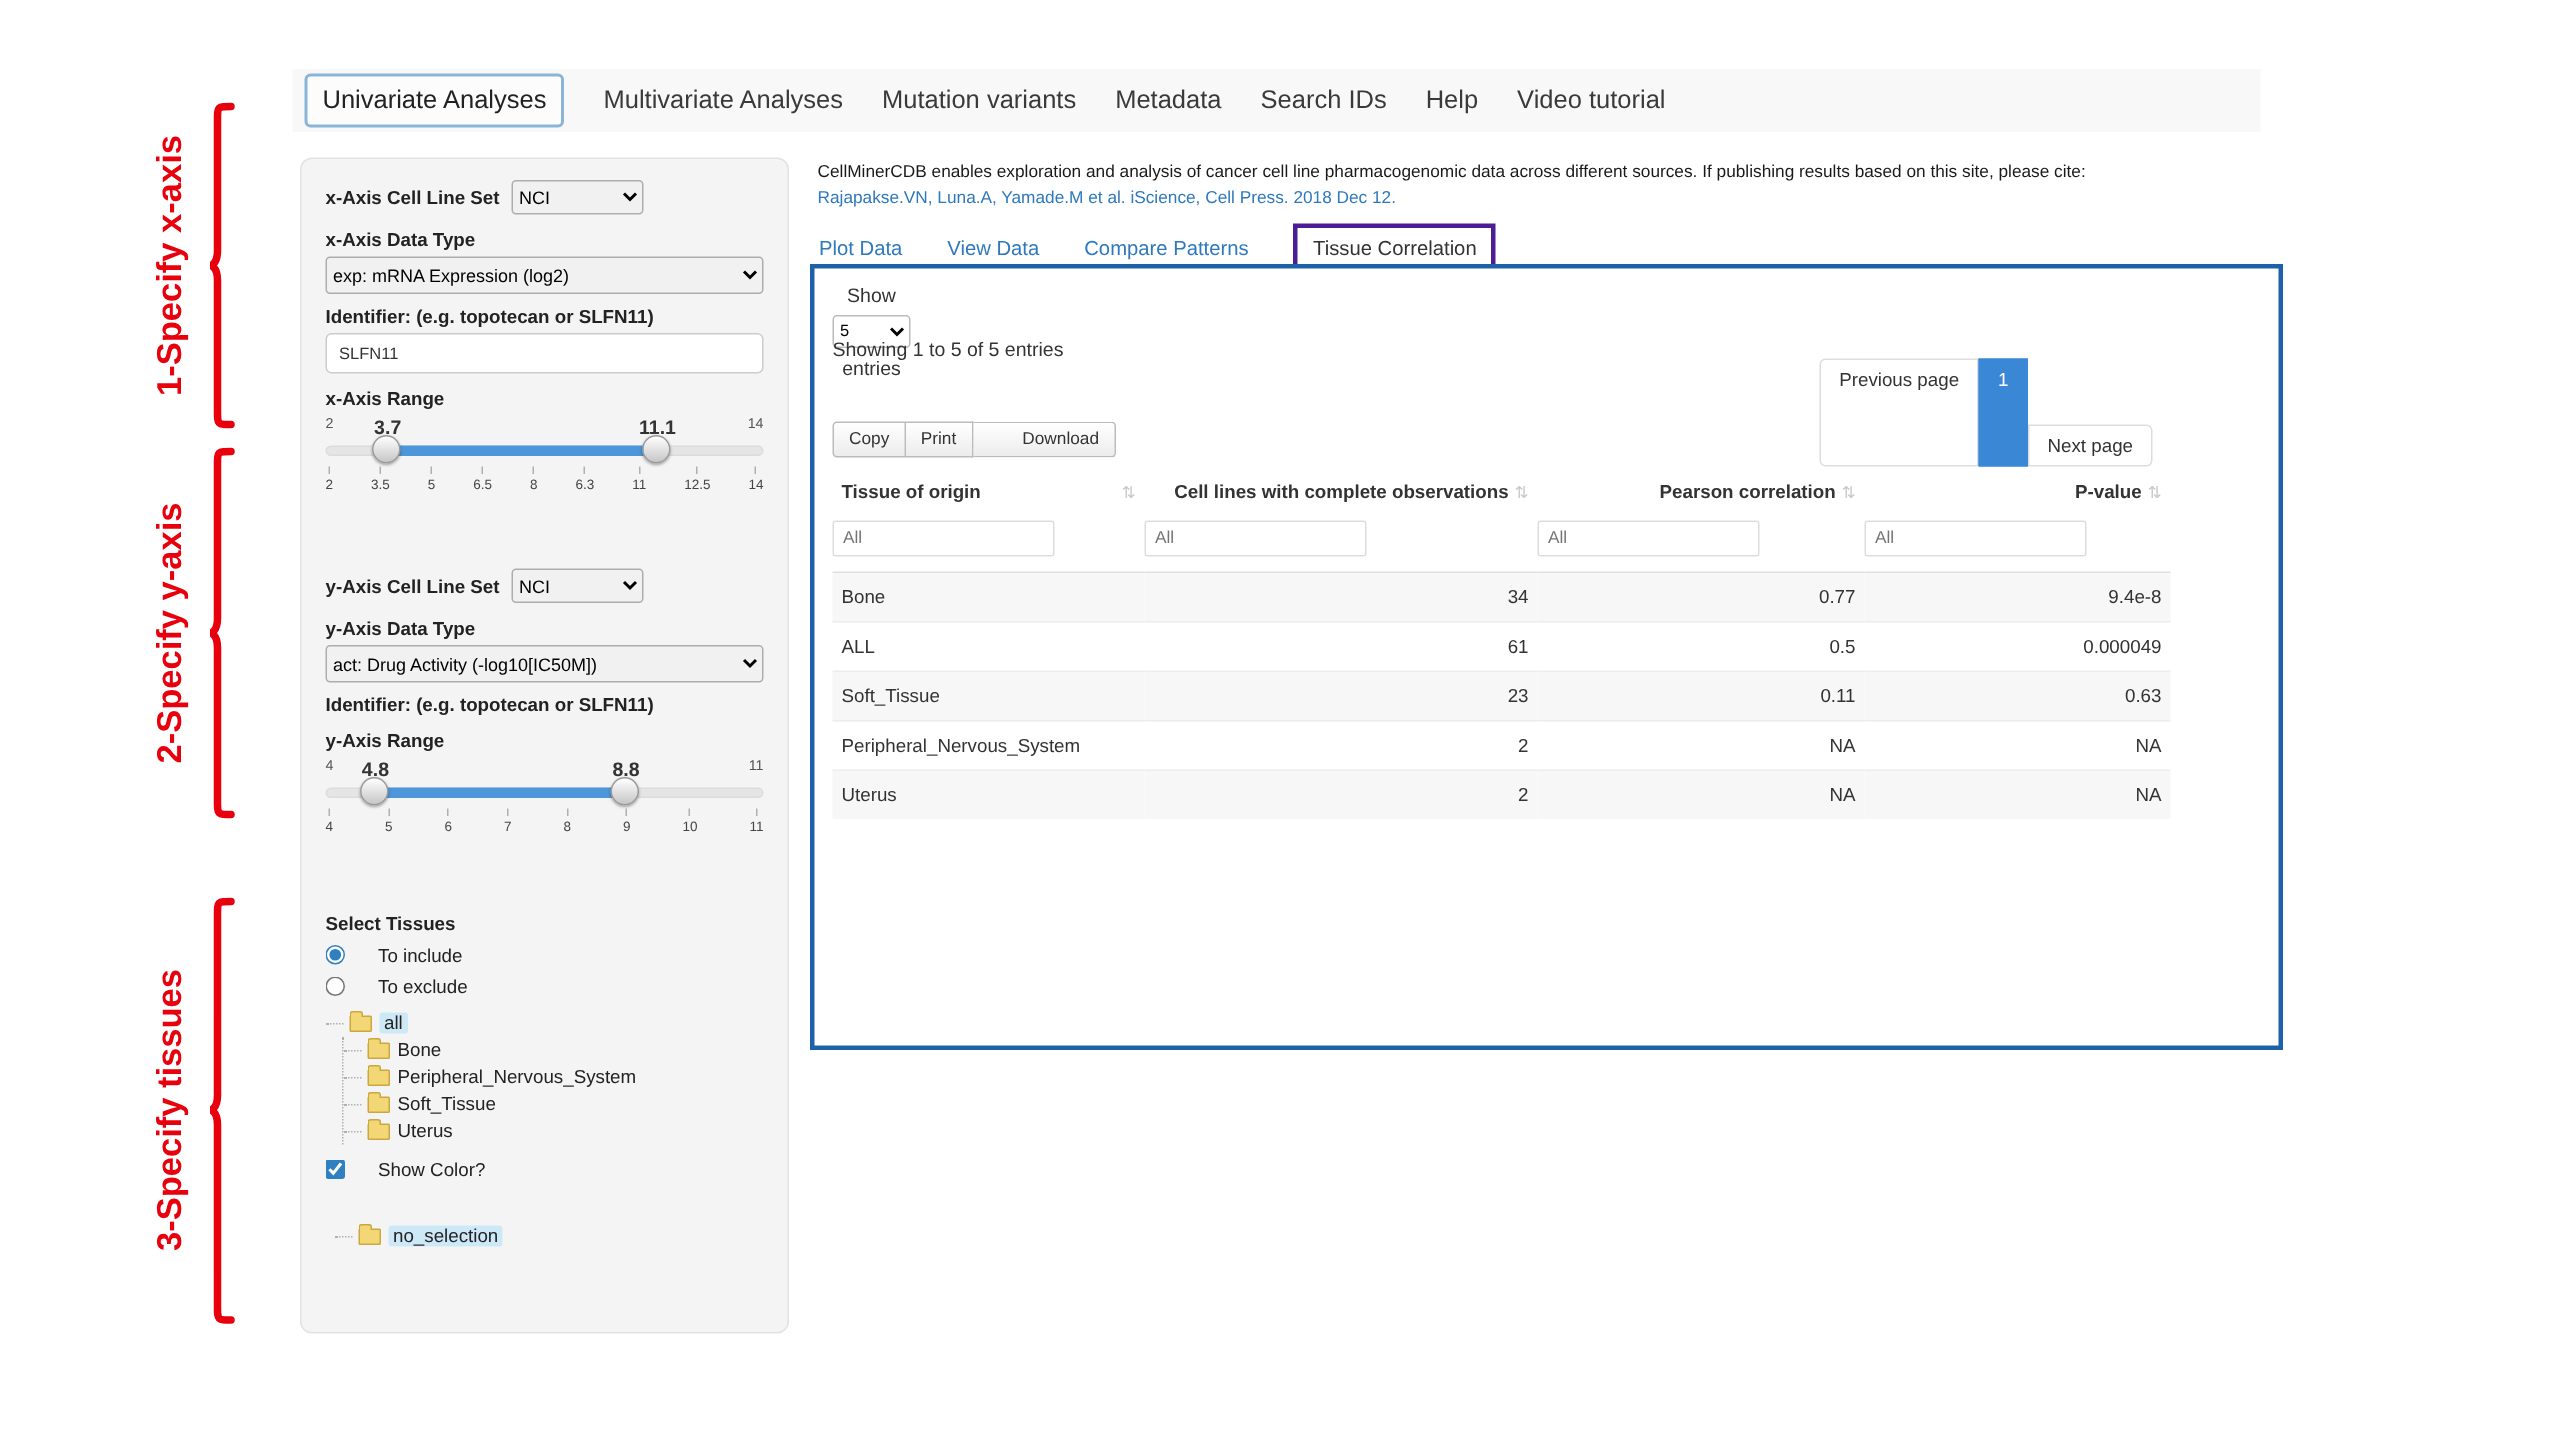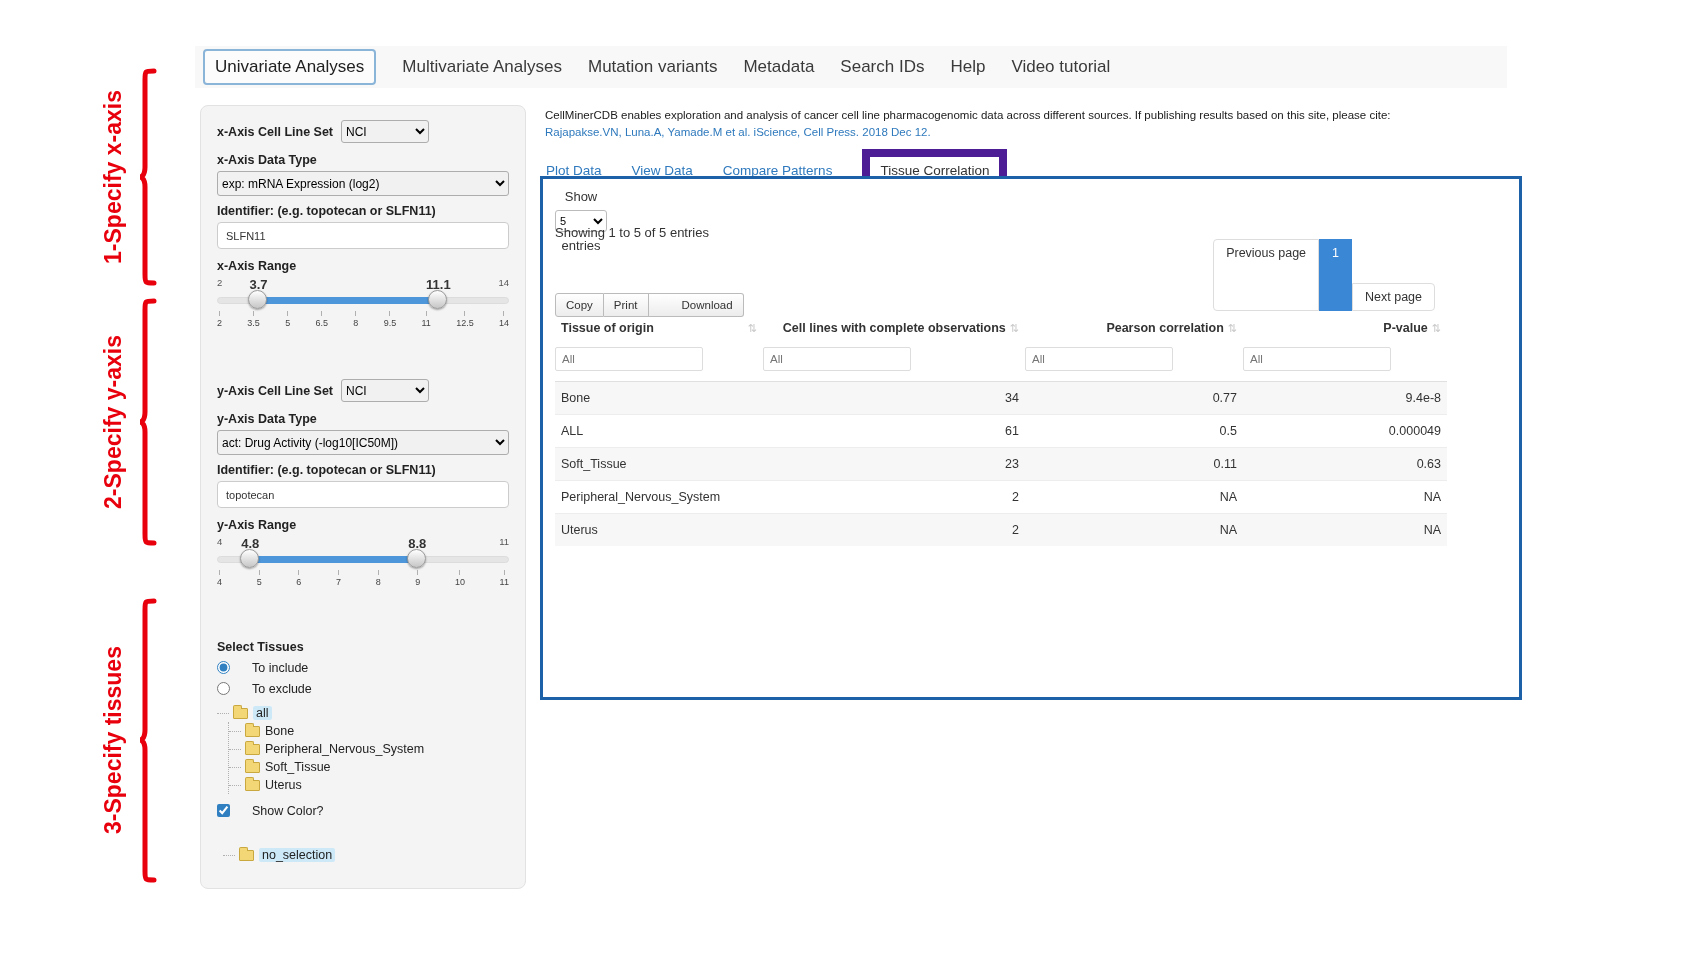--- a/index.html
+++ b/index.html
@@ -51,32 +51,32 @@
   .folder { position: relative; width: 15px; height: 11px; background: #f3d776; border: 1px solid #c9a83f; border-radius: 1px; margin-right: 5px; flex: none; }
   .folder::before { content: ""; position: absolute; top: -4px; left: -1px; width: 7px; height: 3px; background: #f3d776; border: 1px solid #c9a83f; border-bottom: none; border-radius: 2px 2px 0 0; }
   .hl { background: #cde9f8; padding: 0 3px; border-radius: 2px; }
 
   
   .citation { position: absolute; left: 545px; top: 107px; width: 975px; text-align: left; font-size: 11.5px; color: #1a1a1a; line-height: 1.5; }
   .citation .cite-link { color: #2e79bd; cursor: pointer; }
 
   .data-tabs { position: absolute; left: 546px; top: 149px; display: flex; align-items: center; gap: 30px; font-size: 13.5px; }
   .data-tabs .dtab { color: #2e79bd; cursor: pointer; white-space: nowrap; }
-  .data-tabs .dtab.active { color: #333; border: 8px solid #4c1d95; padding: 6px 10px; background: #fff; }
+  .data-tabs .dtab.active { color: #333; border: 3px solid #4c1d95; padding: 6px 10px; background: #fff; }
 
   .panel { position: absolute; left: 540px; top: 176px; width: 982px; height: 524px; border: 3px solid #1d62a8; background: #fff; }
   .show-row { position: absolute; top: 10px; left: 12px; font-size: 13px; color: #333; display: flex; align-items: center; gap: 6px; flex-direction: column; }
   .show-row select { height: 22px; font-size: 11px; border: 1px solid #bbb; border-radius: 3px; background: #fff; min-width: 52px; }
   .showing { position: absolute; top: 46px; left: 12px; font-size: 13px; color: #333; }
   .pagination { position: absolute; top: 60px; right: 84px; display: flex; font-size: 12.5px; }
   .pg-btn { border: 1px solid #ddd; background: #fff; color: #333; padding: 6px 12px; cursor: pointer; }
   .pg-btn.first { border-radius: 4px 0 0 4px; }
   .pg-btn.last { border-radius: 0 4px 4px 0; margin-top: 44px; }
   .pg-num { border: 1px solid #3a87d6; background: #3a87d6; color: #fff; padding: 6px 12px; cursor: pointer; }
-  .btn-group { position: absolute; top: 114px; left: 12px; display: flex; }
+  .btn-group { position: absolute; top: 102px; left: 12px; display: flex; }
   .tool-btn { border: 1px solid #bbb; background: linear-gradient(#fff, #ececec); font-size: 11.5px; color: #333; padding: 5px 10px; cursor: pointer; }
   .tool-btn + .tool-btn { border-left: none; }
   .tool-btn:first-child { border-radius: 3px 0 0 3px; }
   .tool-btn:last-child { border-radius: 0 3px 3px 0; padding-left: 33px; }
 
   table.data { position: absolute; top: 134px; left: 12px; width: 892px; border-collapse: collapse; font-size: 12.5px; color: #333; }
   table.data th { font-weight: bold; padding: 8px 6px; vertical-align: middle; }
   th.col-first .th-inner { display: flex; justify-content: space-between; align-items: center; }
   th.num { text-align: right; }
   td.num { text-align: right; }
@@ -140,21 +140,21 @@
     <div class="track"></div>
     <div class="active-seg" id="x-active"></div>
     <div class="handle" id="x-h1"></div>
     <div class="handle" id="x-h2"></div>
     <div class="ticks">
       <span class="tick">2</span>
       <span class="tick">3.5</span>
       <span class="tick">5</span>
       <span class="tick">6.5</span>
       <span class="tick">8</span>
-      <span class="tick">9.5</span>
+      <span class="tick">6.3</span>
       <span class="tick">11</span>
       <span class="tick">12.5</span>
       <span class="tick">14</span>
     </div>
   </div>
 
   <div class="section-gap"></div>
 
   <div class="inline-row">
     <span class="lbl" style="margin:0">y-Axis Cell Line Set</span>
@@ -162,21 +162,20 @@
       <option>NCI</option>
     </select>
   </div>
 
   <div class="lbl">y-Axis Data Type</div>
   <select class="full">
     <option>act: Drug Activity (-log10[IC50M])</option>
   </select>
 
   <div class="lbl tight">Identifier: (e.g. topotecan or SLFN11)</div>
-  <input class="txt" type="text" value="topotecan" style="">
 
   <div class="lbl">y-Axis Range</div>
   <div class="slider">
     <span class="minlab">4</span>
     <span class="fromlab" style="left:11.4%">4.8</span>
     <span class="tolab" style="left:68.6%">8.8</span>
     <span class="maxlab">11</span>
     <div class="track"></div>
     <div class="active-seg" id="y-active"></div>
     <div class="handle" id="y-h1"></div>

